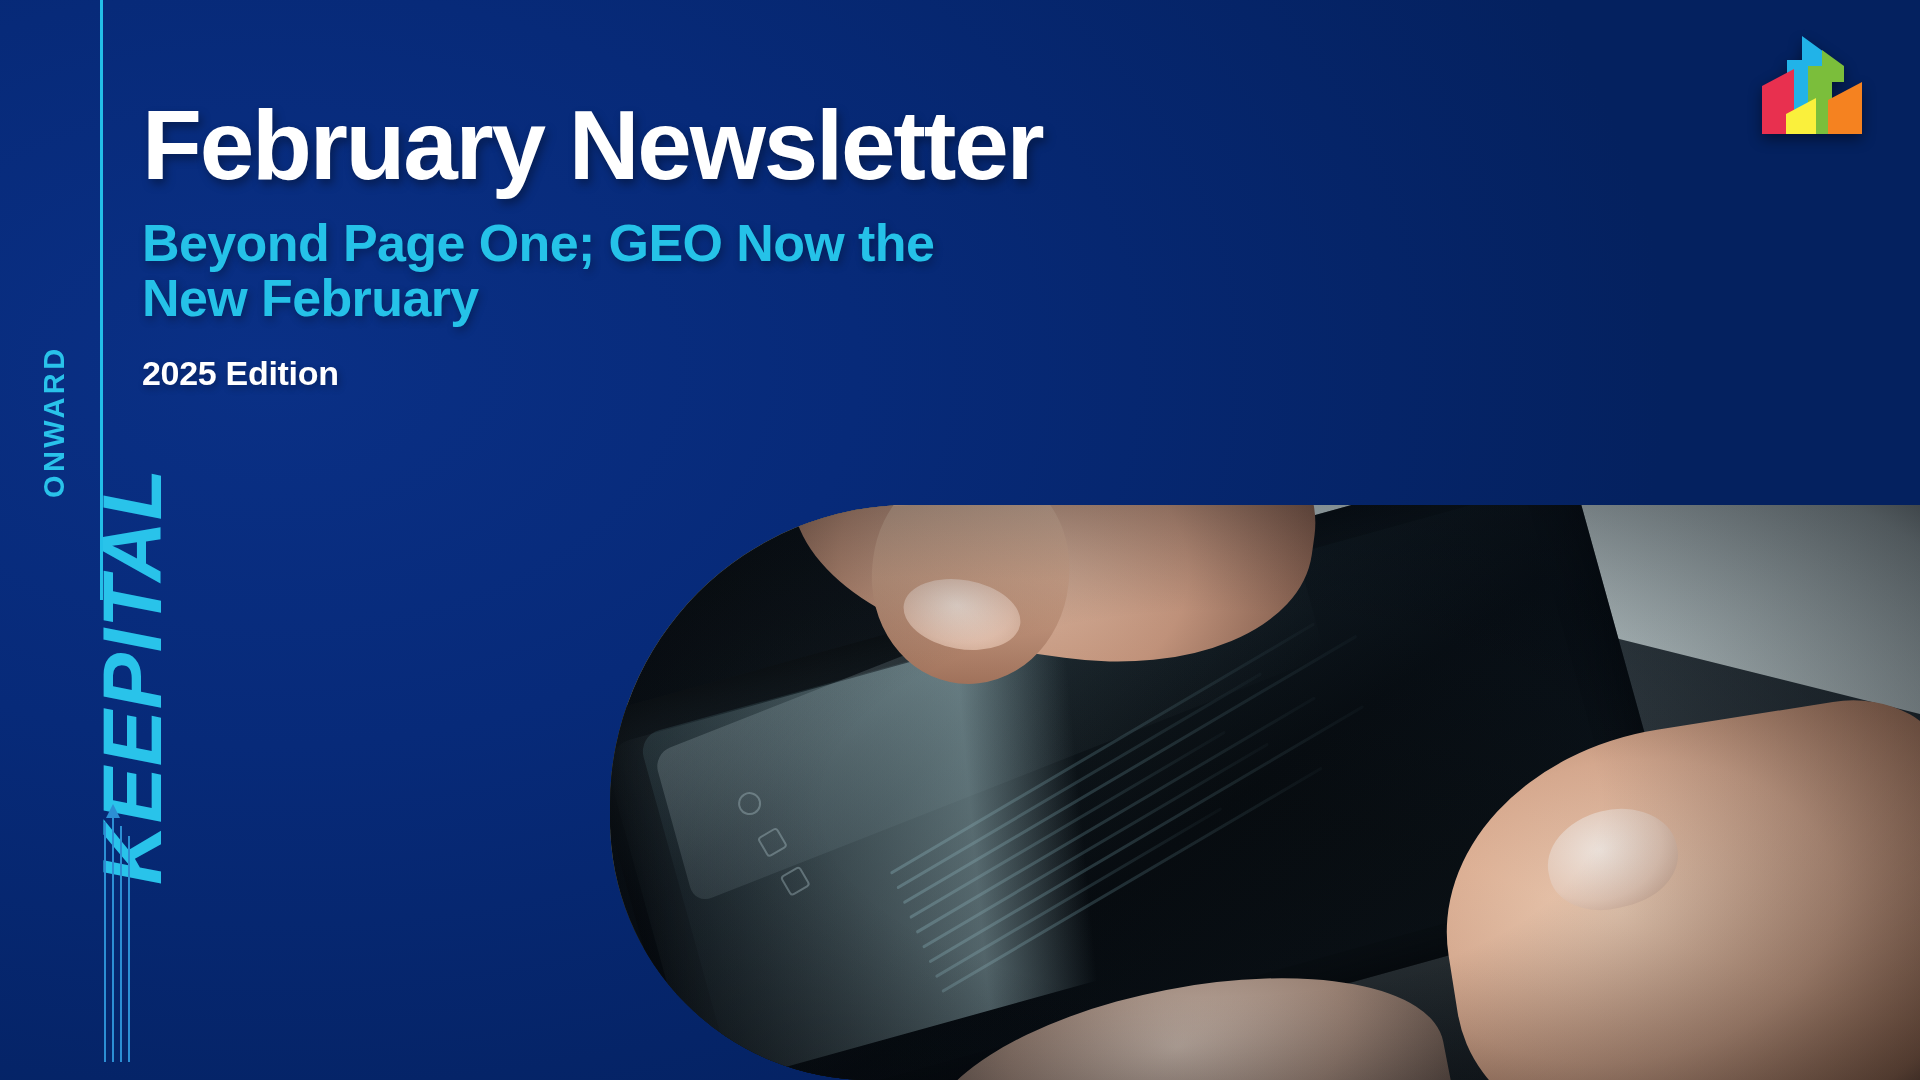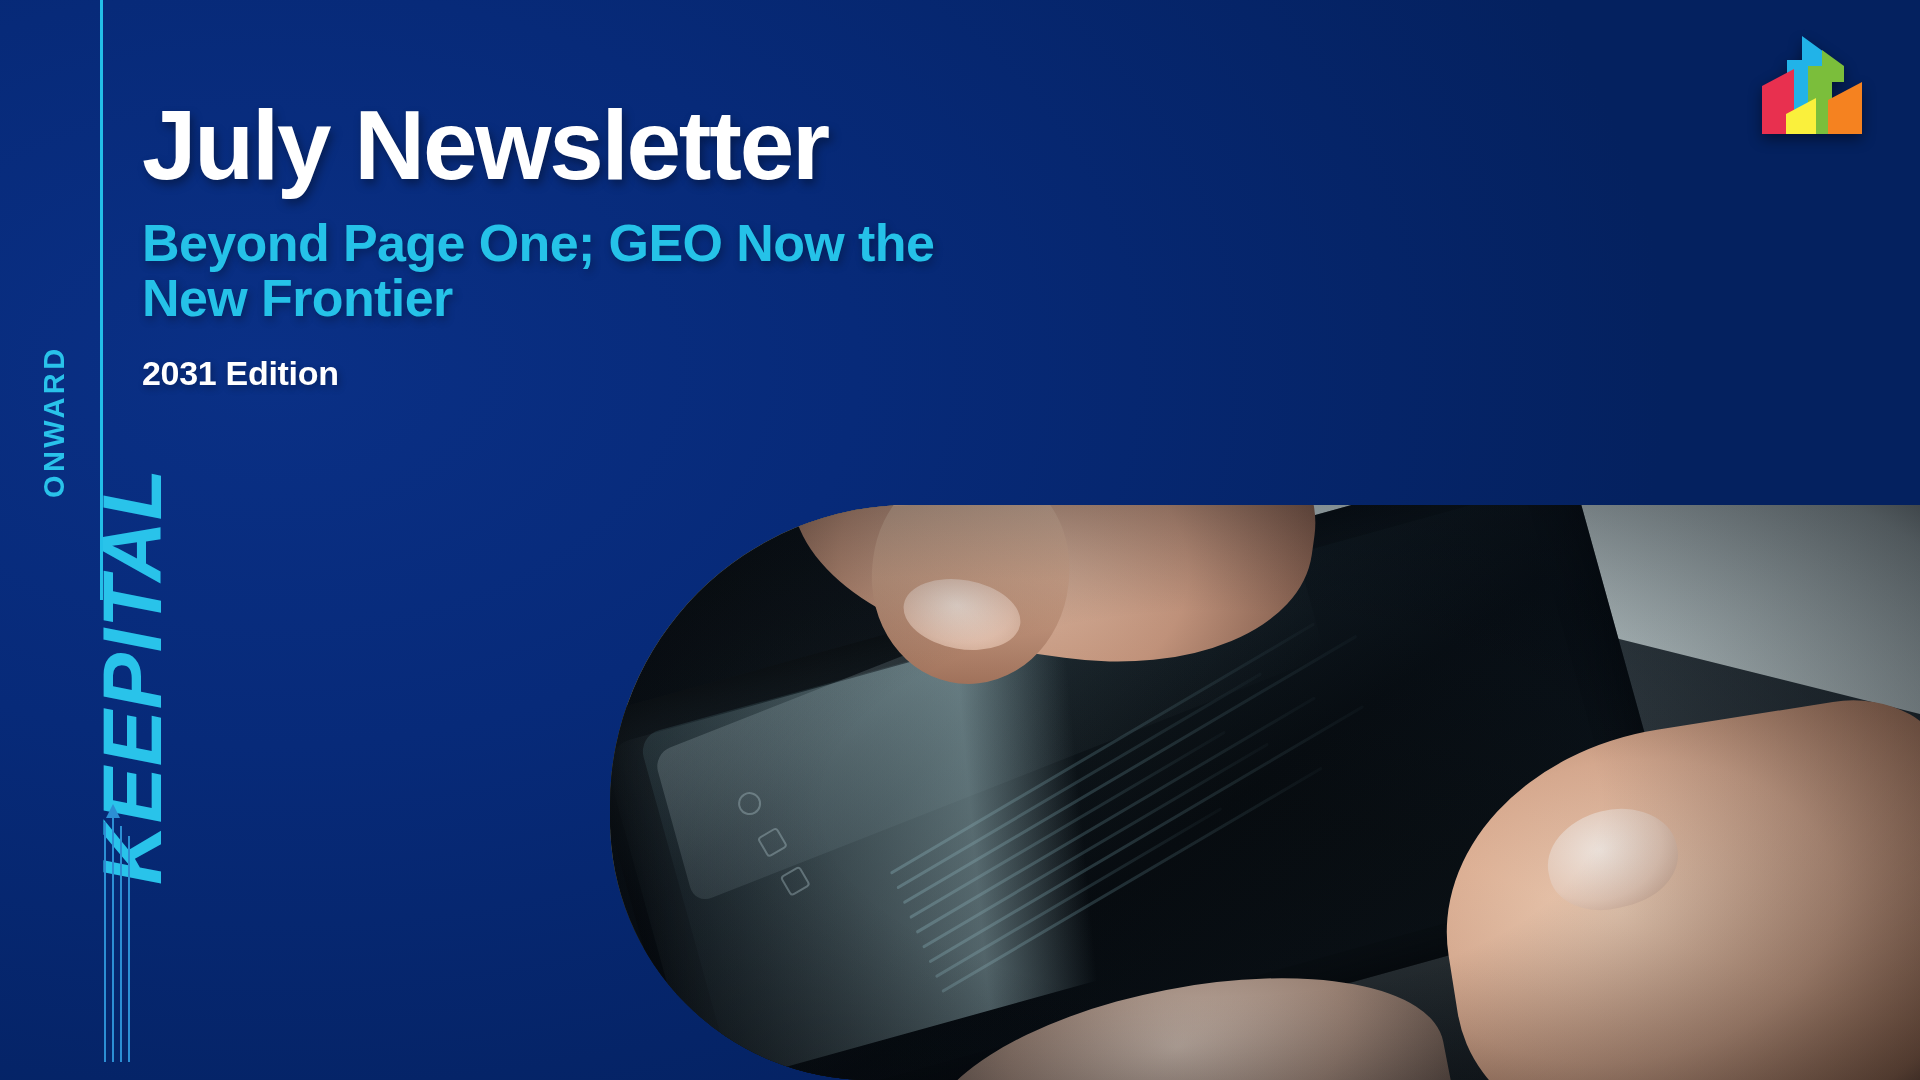--- a/index.html
+++ b/index.html
@@ -296,26 +296,26 @@
 
       <path d="M62 68 L62 44 L76 44 L76 28 L98 44 L98 60 L86 60 L86 112 L62 112 Z" fill="#7BBE3B"></path>
 
       <path d="M40 112 L40 92 L70 76 L70 112 Z" fill="#FAF03C"></path>
 
       <path d="M82 112 L82 78 L116 60 L116 112 Z" fill="#F58220"></path>
     </svg>
   </div>
 
   <div class="headline-block">
-    <h1 class="title">July Newsletter</h1>
+    <h1 class="title">February Newsletter</h1>
     <div class="subtitle">
       <span>Beyond Page One; GEO Now the</span><br>
-      <span>New Frontier</span>
+      <span>New February</span>
     </div>
-    <div class="edition">2031 Edition</div>
+    <div class="edition">2025 Edition</div>
   </div>
 
   <div class="brandmark">
     <span class="brand-keepital">KEEPITAL</span>
   </div>
   <div class="brand-onward">ONWARD</div>
 
   <div class="arrowlines">
     <svg viewBox="0 0 50 272" width="50" height="272" aria-hidden="true">
       <g stroke="#2C8FD4" stroke-width="2" fill="none">

